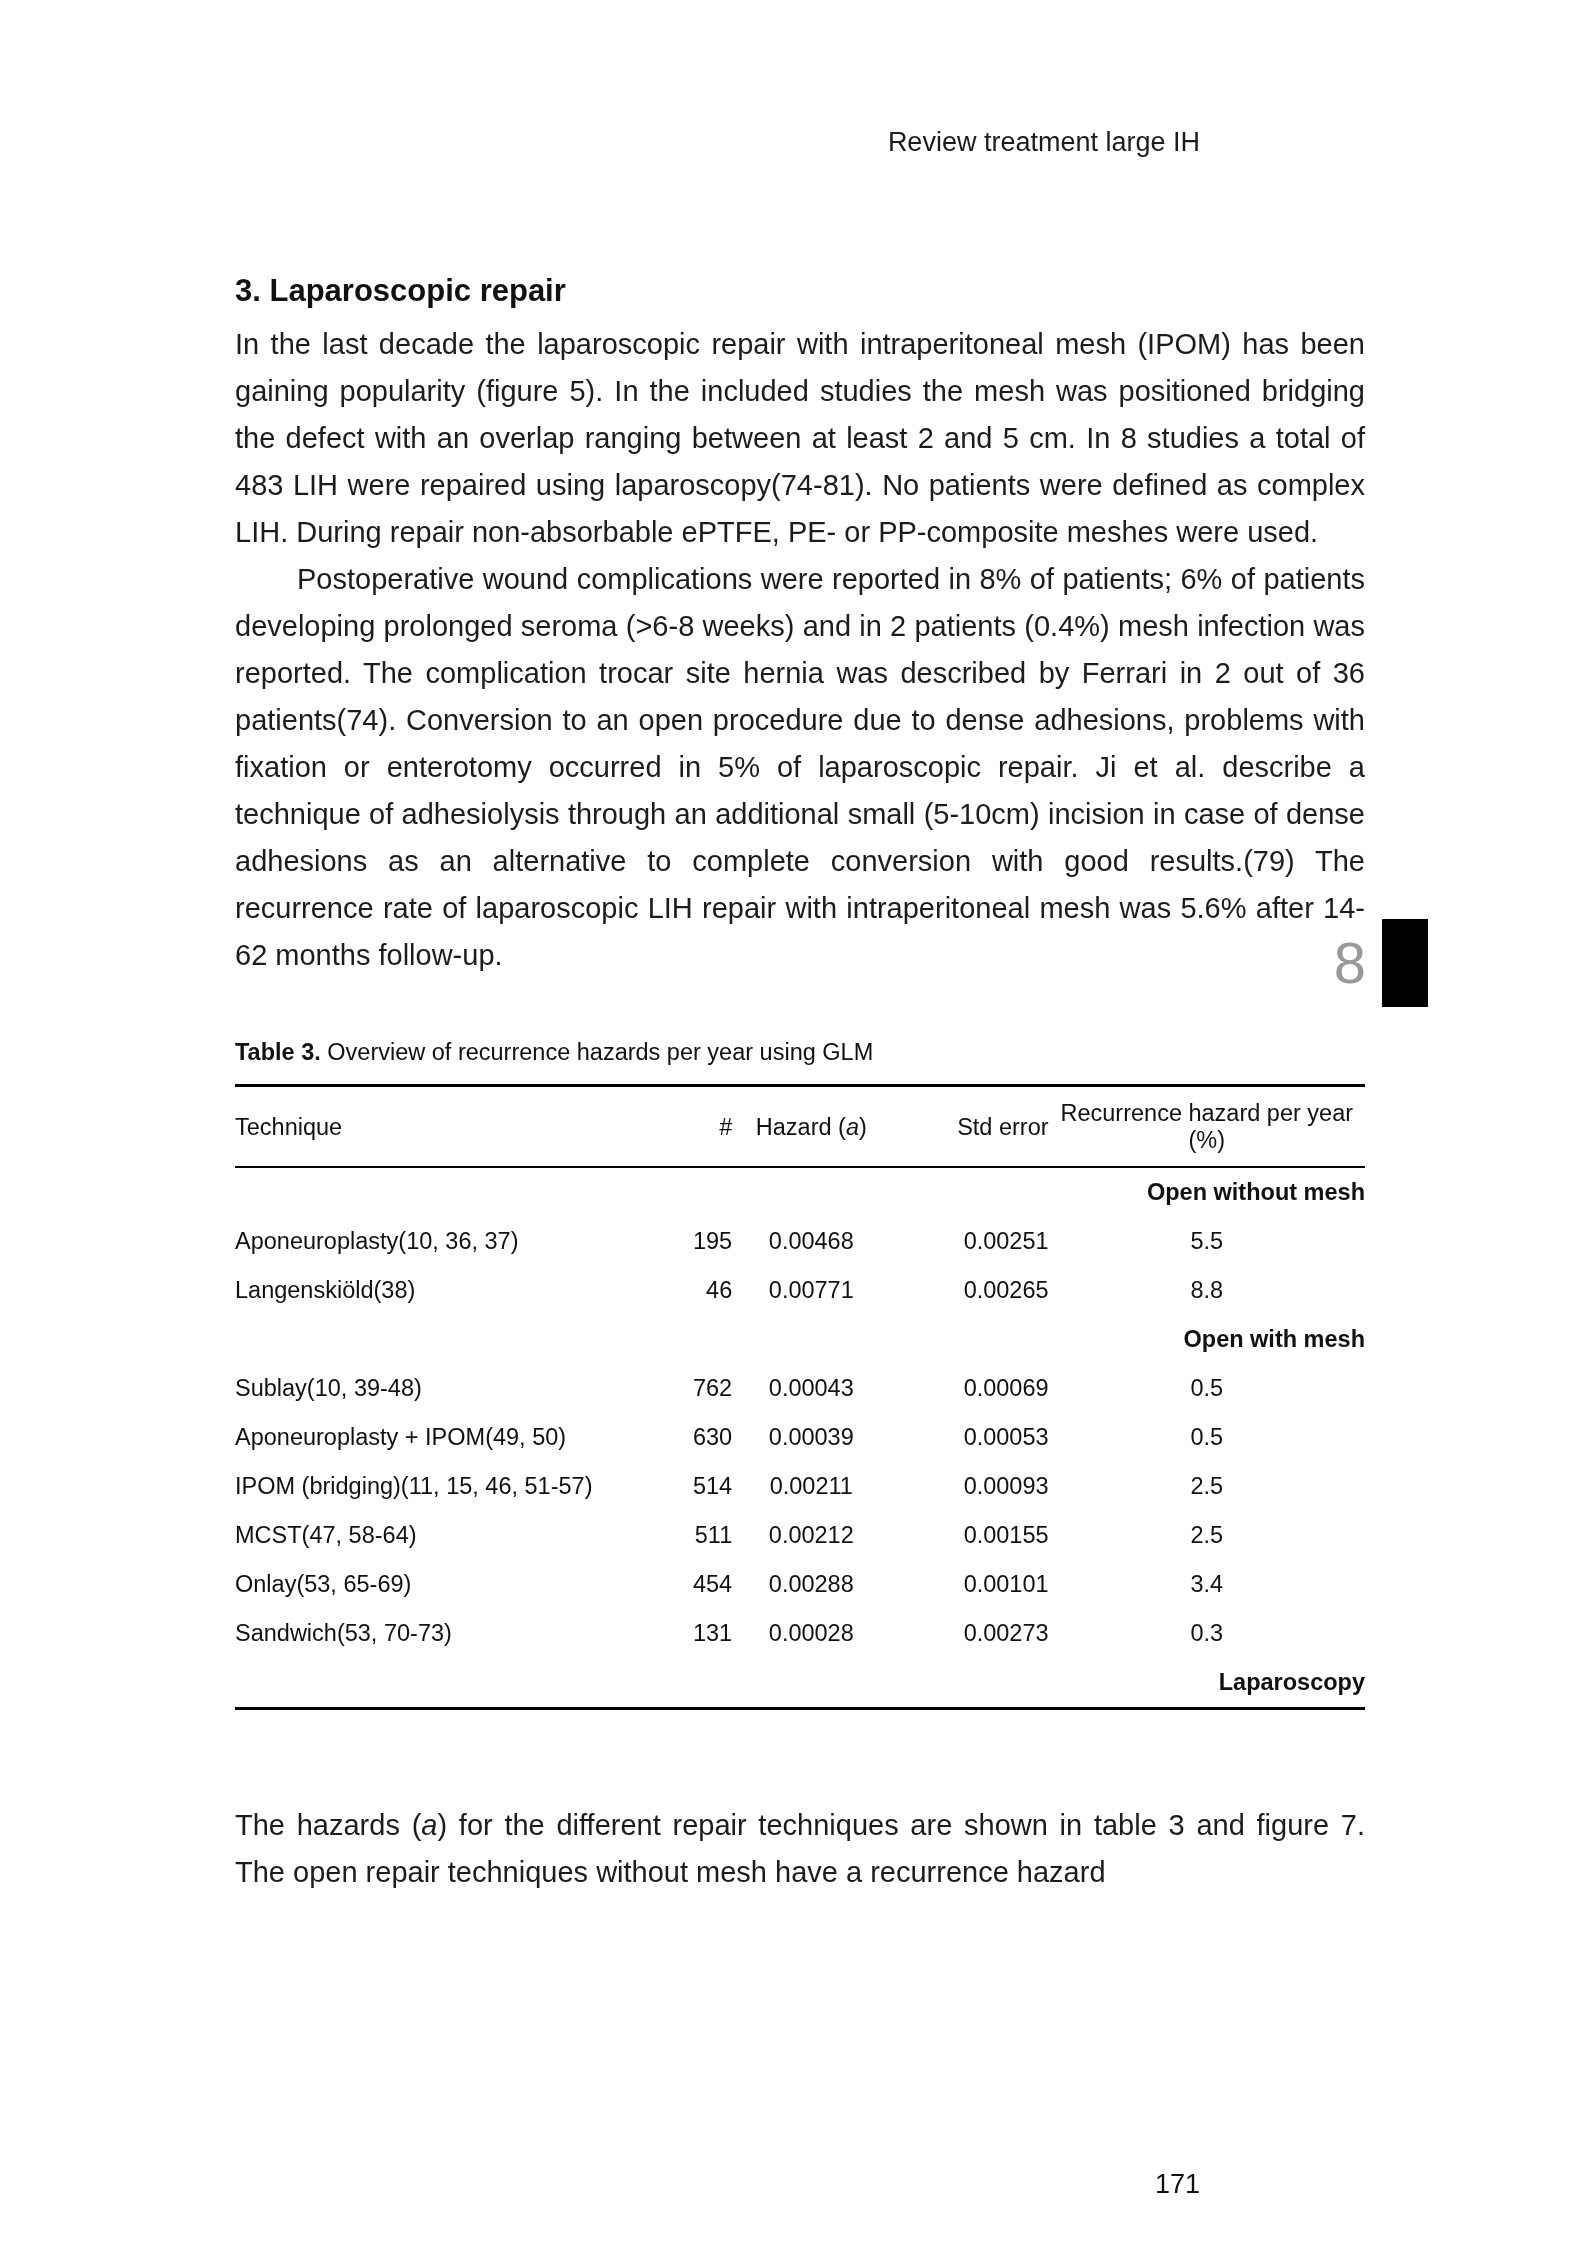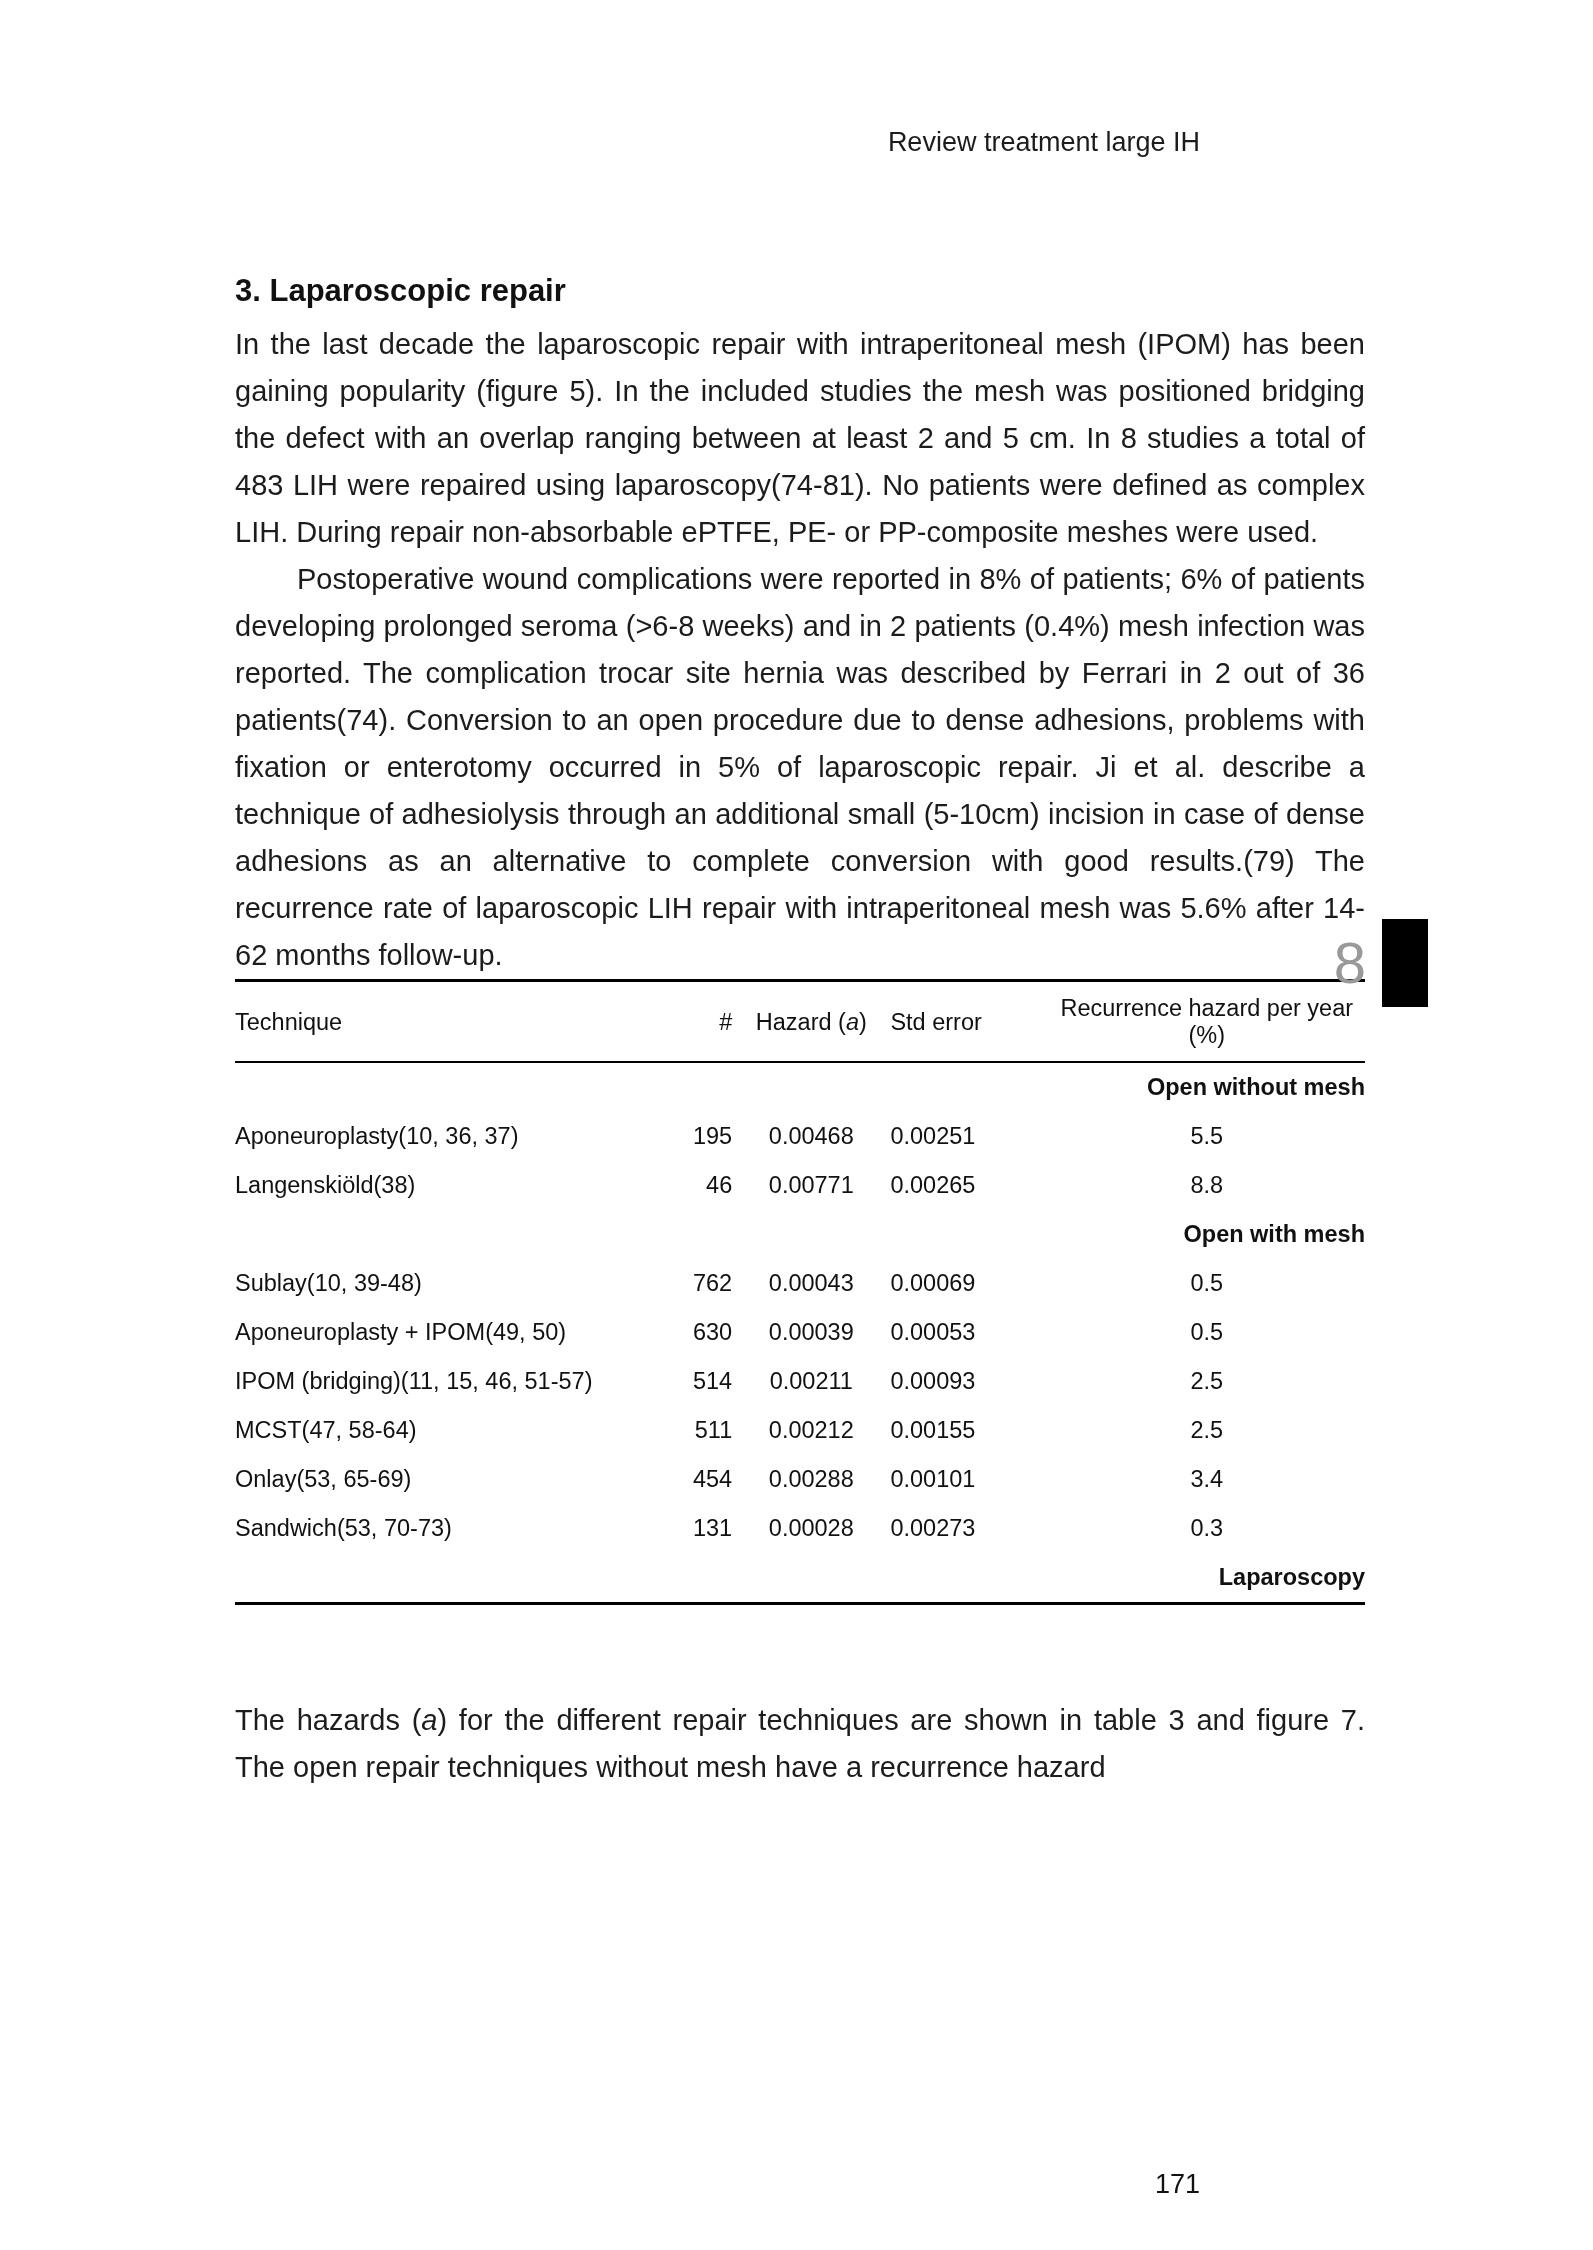--- a/index.html
+++ b/index.html
@@ -37,21 +37,21 @@
     border-bottom:3px solid #000;
   }
   table.data-table thead th {
     font-weight:normal; padding:13px 0 12px 0;
     border-bottom:2px solid #000;
   }
   table.data-table td { padding:11px 0; }
   .col-technique { text-align:left; width:36%; }
   .col-n { text-align:right; width:8%; }
   .col-hazard { text-align:center; width:14%; }
-  .col-std { text-align:left; width:14%; }
+  .col-std { text-align:right; width:14%; }
   .col-rate { text-align:center; width:28%; }
   .group-label { font-weight:bold; text-align:right; }
   .section4 { margin-top:92px; }
   .chapter-marker {
     position:absolute; top:882px; right:0;
     display:flex; align-items:center;
   }
   .chapter-number {
     color:#999999; font-size:58px; line-height:88px; margin-right:16px;
   }
@@ -69,20 +69,21 @@
 <div class="page">
 
   <div class="running-header">Review treatment large IH</div>
 
   <div class="content">
 
     <h2 class="section-heading">3. Laparoscopic repair</h2>
     <p class="body-text">In the last decade the laparoscopic repair with intraperitoneal mesh (IPOM) has been gaining popularity (figure 5). In the included studies the mesh was positioned bridging the defect with an overlap ranging between at least 2 and 5 cm. In 8 studies a total of 483 LIH were repaired using laparoscopy(74-81). No patients were defined as complex LIH. During repair non-absorbable ePTFE, PE- or PP-composite meshes were used.</p>
     <p class="body-text indent">Postoperative wound complications were reported in 8% of patients; 6% of patients developing prolonged seroma (&gt;6-8 weeks) and in 2 patients (0.4%) mesh infection was reported. The complication trocar site hernia was described by Ferrari in 2 out of 36 patients(74). Conversion to an open procedure due to dense adhesions, problems with fixation or enterotomy occurred in 5% of laparoscopic repair. Ji et al. describe a technique of adhesiolysis through an additional small (5-10cm) incision in case of dense adhesions as an alternative to complete conversion with good results.(79) The recurrence rate of laparoscopic LIH repair with intraperitoneal mesh was 5.6% after 14-62 months follow-up.</p>
 
+    <div class="table-caption"><span class="cap-label">Table 3.</span><span> Overview of recurrence hazards per year using GLM</span></div>
 
     <table class="data-table">
       <thead>
         <tr>
           <th class="col-technique">Technique</th>
           <th class="col-n">#</th>
           <th class="col-hazard"><span>Hazard (</span><span class="it">a</span><span>)</span></th>
           <th class="col-std">Std error</th>
           <th class="col-rate">Recurrence hazard per year (%)</th>
         </tr>

